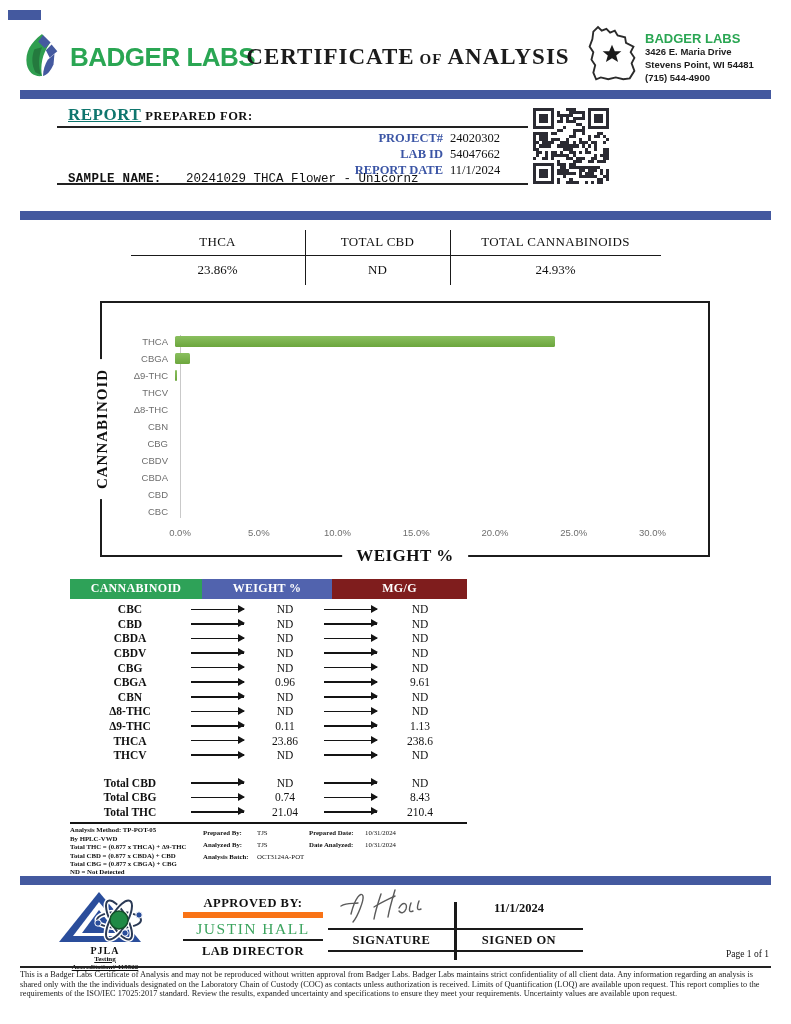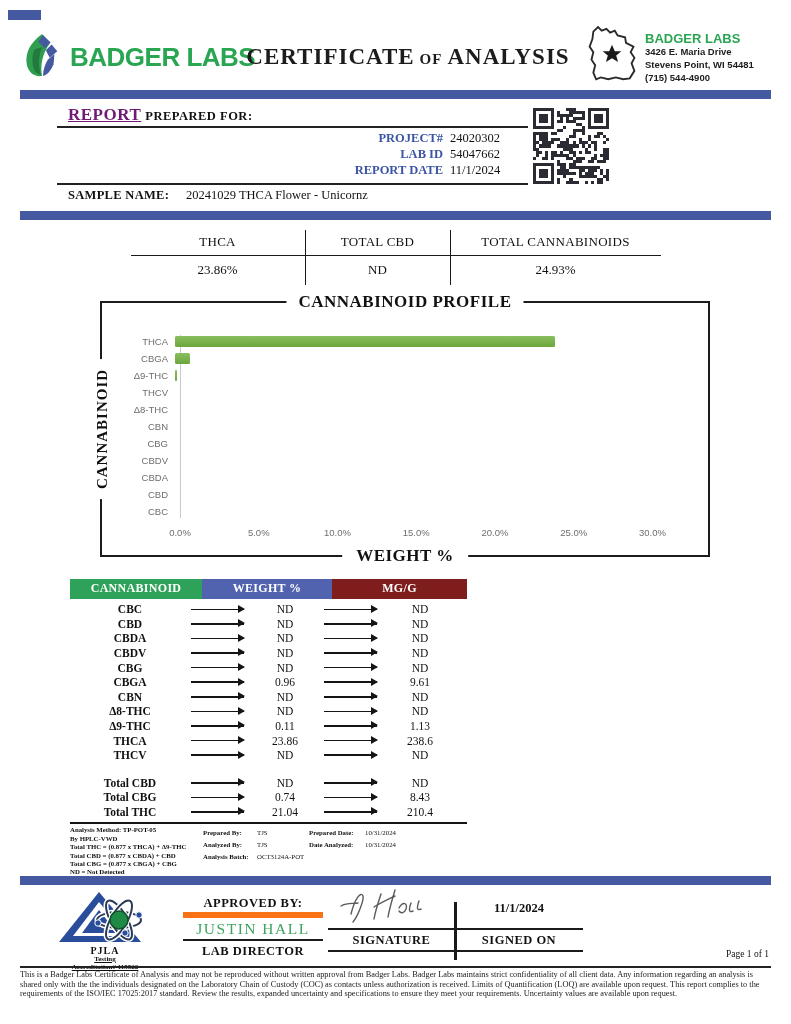--- a/index.html
+++ b/index.html
@@ -24,33 +24,33 @@
   .lab-card-text { line-height:11px; }
   .lab-card-name { color:#2aa653; font-weight:bold; font-size:13px; letter-spacing:0; }
   .lab-card-line { color:#1c1c1c; font-weight:bold; font-size:9.5px; }
 
   .rule-blue { height:9px; background:#44599f; margin:0 20px; }
   .rule-blue.r1 { margin-top:2px; }
 
   
   .report-section { position:relative; margin:6px 20px 0; height:102px; }
   .report-heading { margin-left:48px; }
-  .report-heading .accent { color:#701a75; font-weight:bold; font-size:17px; text-decoration:underline; letter-spacing:0.5px; }
+  .report-heading .accent { color:#0f766e; font-weight:bold; font-size:17px; text-decoration:underline; letter-spacing:0.5px; }
   .report-heading .rest { font-weight:bold; font-size:12.5px; letter-spacing:0.5px; }
   .hrule { position:absolute; left:37px; width:471px; height:2px; background:#222; }
   .hrule.h1 { top:21px; }
   .hrule.h2 { top:78px; height:1.5px; }
   .client-block { position:absolute; left:53px; top:26px; font-size:12.5px; line-height:17px; }
   .client-block .client-name { letter-spacing:0.5px; }
   .meta-block { position:absolute; right:243px; top:25px; }
   .meta-row { display:flex; justify-content:flex-end; font-size:12.5px; line-height:16px; }
   .meta-label { color:#3b55a5; font-weight:bold; text-align:right; }
   .meta-value { width:78px; text-align:left; margin-left:7px; }
   .qr { position:absolute; left:513px; top:3px; width:76px; height:76px; }
-  .sample-block { position:absolute; left:48px; top:82px; }
+  .sample-block { position:absolute; left:48px; top:66px;font-family:Liberation Mono, monospace; }
   .sample-row { display:flex; font-size:12.5px; line-height:16px; }
   .sample-label { font-weight:bold; width:118px; letter-spacing:0.3px; }
 
   .rule-blue.r2 { margin-top:4px; }
 
   
   .summary { margin:10px auto 0; width:530px; display:grid; grid-template-columns:175px 145px 210px; }
   .summary-cell { text-align:center; }
   .summary-cell .lbl { font-size:13px; padding:4px 0 5px; border-bottom:1.7px solid #1a1a1a; letter-spacing:0.3px; }
   .summary-cell .val { font-size:13px; padding:6px 0 7px; }
@@ -519,21 +519,20 @@
       <div class="lbl">TOTAL CBD</div>
       <div class="val">ND</div>
     </div>
     <div class="summary-cell">
       <div class="lbl">TOTAL CANNABINOIDS</div>
       <div class="val">24.93%</div>
     </div>
   </div>
 
   <div class="chart-frame">
-    <div class="chart-title">CANNABINOID PROFILE</div>
     <div class="chart-ylabel">CANNABINOID</div>
     <div class="chart-xlabel">WEIGHT %</div>
     <div class="plot-wrap">
       <div class="chart-rows">
           <div class="crow">
             <span class="cat">THCA</span>
             <div class="track">
               <div class="bar" style="width: 74.5625%; background: linear-gradient(rgb(138, 191, 95), rgb(108, 166, 61));"></div>
             </div>
           </div>

